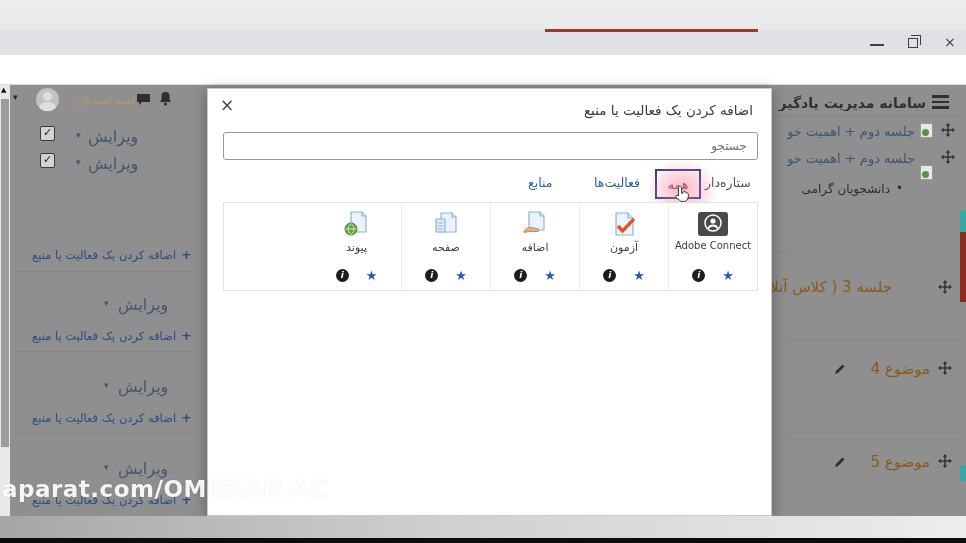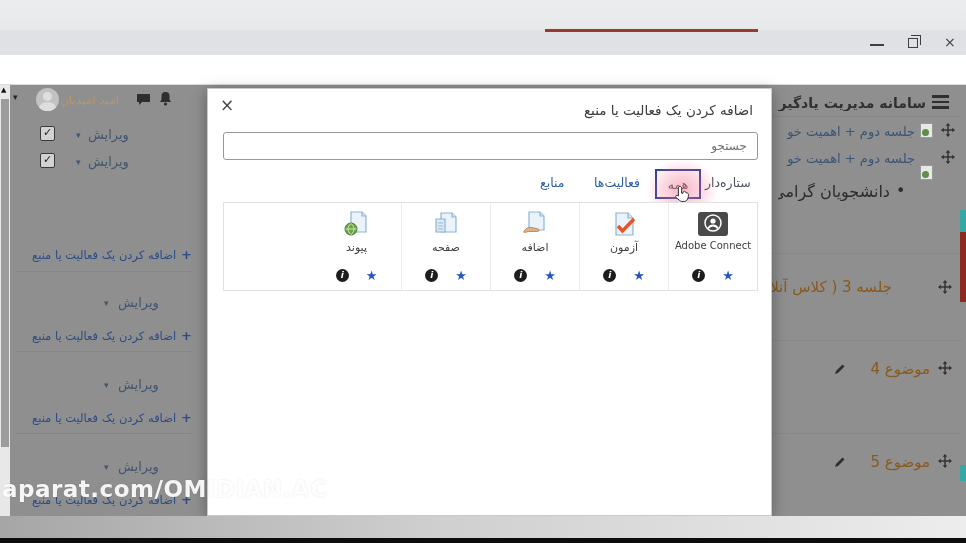--- a/index.html
+++ b/index.html
@@ -41,21 +41,21 @@
 
   
   #scroll-track { left:0; top:0; width:10px; height:431px; background:#e8e8e8; }
   #scroll-thumb { left:1px; top:14px; width:8px; height:348px; background:#9c9c9c; }
   #scroll-up { left:1px; top:1px; font-size:7px; color:#111; }
   #user-name { color:#bb9662; font-size:12px; }
   .avatar-gray { width:23px; height:23px; border-radius:50%; background:#c2c2c2; overflow:hidden; }
   .avatar-gray::before { content:""; position:absolute; left:7px; top:4px; width:9px; height:9px; border-radius:50%; background:#dedede; }
   .avatar-gray::after { content:""; position:absolute; left:3px; top:14px; width:17px; height:12px; border-radius:50%; background:#dedede; }
   .checkbox { width:15px; height:15px; background:#d3d3d3; border:1.6px solid #3a3a3a; border-radius:2px; color:#222; font-size:11px; line-height:12px; text-align:center; font-weight:bold; }
-  .edit-label { color:#42566e; font-size:13px; }
+  .edit-label { color:#42566e; font-size:16px; }
   .caret { color:#42566e; font-size:9px; }
   .add-link { direction:rtl; text-align:right; color:#2b4c86; font-size:11.5px; white-space:nowrap; }
   .add-link .plus { font-weight:bold; font-size:13px; margin-left:5px; }
   .sb-divider { height:1px; background:#7d7d7d; opacity:.55; }
 
   
   #modal { left:207px; top:3px; width:565px; height:428px; background:#fff; border:1px solid #c9c9c9; box-shadow:0 3px 14px rgba(0,0,0,.35); }
   #modal-title { position:absolute; right:18px; top:13px; font-size:13.5px; color:#3b3b3b; direction:rtl; }
   #modal-close { position:absolute; left:12px; top:6px; font-size:17px; color:#4a4a4a; }
   #modal-search { position:absolute; left:15px; top:43px; width:535px; height:28px; border:1px solid #989898; border-radius:3px; direction:rtl; padding:0 10px; font-size:12px; color:#444; font-family:inherit; background:#fff; }
@@ -74,21 +74,21 @@
 
   
   .rtl-clip { direction:rtl; text-align:right; overflow:hidden; white-space:nowrap; }
   #site-title { color:#30302e; font-size:14px; font-weight:bold; }
   .hamb { width:17px; height:2.5px; background:#2f2f2f; margin-bottom:3px; }
   .r-item { color:#3a5575; font-size:13px; }
   .r-section { color:#8a591c; font-size:15px; }
   .r-divider { height:1px; background:#848484; opacity:.7; }
   .doc-ico { width:13px; height:15px; background:#e8e8e8; border:1px solid #9a9a9a; border-radius:1px; position:relative; }
   .doc-ico::after { content:""; position:absolute; left:1px; bottom:1px; width:7px; height:7px; border-radius:50%; background:#5f8f46; }
-  .notice-text { color:#2f2d2a; font-size:16px; }
+  .notice-text { color:#2f2d2a; font-size:12px; }
 
   
   #watermark { left:2px; top:476px; font-size:23px; font-weight:bold; color:rgba(255,255,255,.92); letter-spacing:.5px; text-shadow:0 0 2px rgba(0,0,0,.12); }
   #bottombar { left:0; top:516px; width:966px; height:22px; background:linear-gradient(90deg,#a6a6a6,#cfcfcf 45%,#ededed); }
   #bottom-black { left:0; top:538px; width:966px; height:5px; background:#0c0c0c; }
   .edge { width:6px; left:960px; }
 </style>
 </head>
 <body>
 
@@ -160,21 +160,21 @@
   </div>
 
   <div class="abs" id="page">
 
     <div class="abs" id="scroll-track"></div>
     <div class="abs" id="scroll-thumb"></div>
     <div class="abs" id="scroll-up">▲</div>
 
     <span class="abs caret" style="left:13px;top:7px;color:#222;">▾</span>
     <div class="abs avatar-gray" style="left:36px;top:3px;"></div>
-    <span class="abs" id="user-name" style="left:60px;top:8px;">امید امیدیان</span>
+    <span class="abs" id="user-name" style="left:76px;top:8px;">امید امیدیان</span>
     <svg class="abs" style="left:136px;top:8px;" width="15" height="13" viewBox="0 0 15 13">
       <path d="M1 1h13v8H6l-3 3V9H1z" fill="#2e2e2e"></path>
     </svg>
     <svg class="abs" style="left:159px;top:6px;" width="13" height="15" viewBox="0 0 13 15">
       <path d="M6.5 1a4 4 0 0 1 4 4v3.5l1.5 2.5H1l1.5-2.5V5a4 4 0 0 1 4-4z" fill="#2e2e2e"></path>
       <circle cx="6.5" cy="13" r="1.6" fill="#2e2e2e"></circle>
     </svg>
 
     <div class="abs checkbox" style="left:40px;top:41px;">✓</div>
     <span class="abs caret" style="left:76px;top:45px;">▾</span>
@@ -264,21 +264,21 @@
       <path d="M7 0l2.3 2.8H4.7zM7 14l2.3-2.8H4.7zM0 7l2.8-2.3v4.6zM14 7l-2.8-2.3v4.6z" fill="#2f2f2f"></path>
       <rect x="6.3" y="2.2" width="1.4" height="9.6" fill="#2f2f2f"></rect>
         <rect x="2.2" y="6.3" width="9.6" height="1.4" fill="#2f2f2f"></rect>
     </svg>
 
     <div class="abs" id="modal">
       <span id="modal-close">×</span>
       <div id="modal-title">اضافه کردن یک فعالیت یا منبع</div>
       <input id="modal-search" type="text" placeholder="جستجو" style="">
 
-      <span class="mtab link" style="left:332px;">منابع</span>
+      <span class="mtab link" style="left:320px;">منابع</span>
       <span class="mtab link" style="left:386px;">فعالیت‌ها</span>
       <div class="mtab-all">
           <span>همه</span>
         </div>
       <span class="mtab" style="left:497px;color:#47525e;">ستاره‌دار</span>
 
       <div id="click-glow"></div>
       <svg class="abs" style="left:466px;top:96px;z-index:5;" width="17" height="19" viewBox="0 0 17 19">
         <path d="M6 1.5c1 0 1.6.7 1.6 1.7v5l1.3.2.3-1.2c.2-.8 1-1.1 1.7-.9.6.2 1 .7 1 1.4l1.4.3c.7.2 1.2.8 1.2 1.6 0 2.2-.6 4-1.6 5.5-.5.8-1.4 1.3-2.4 1.3H7.8c-.9 0-1.7-.4-2.3-1.1L2 12.6c-.5-.6-.4-1.5.2-2 .5-.4 1.3-.4 1.8 0l.4.3V3.2c0-1 .7-1.7 1.6-1.7z" fill="#fff" stroke="#333" stroke-width="1"></path>
       </svg>

